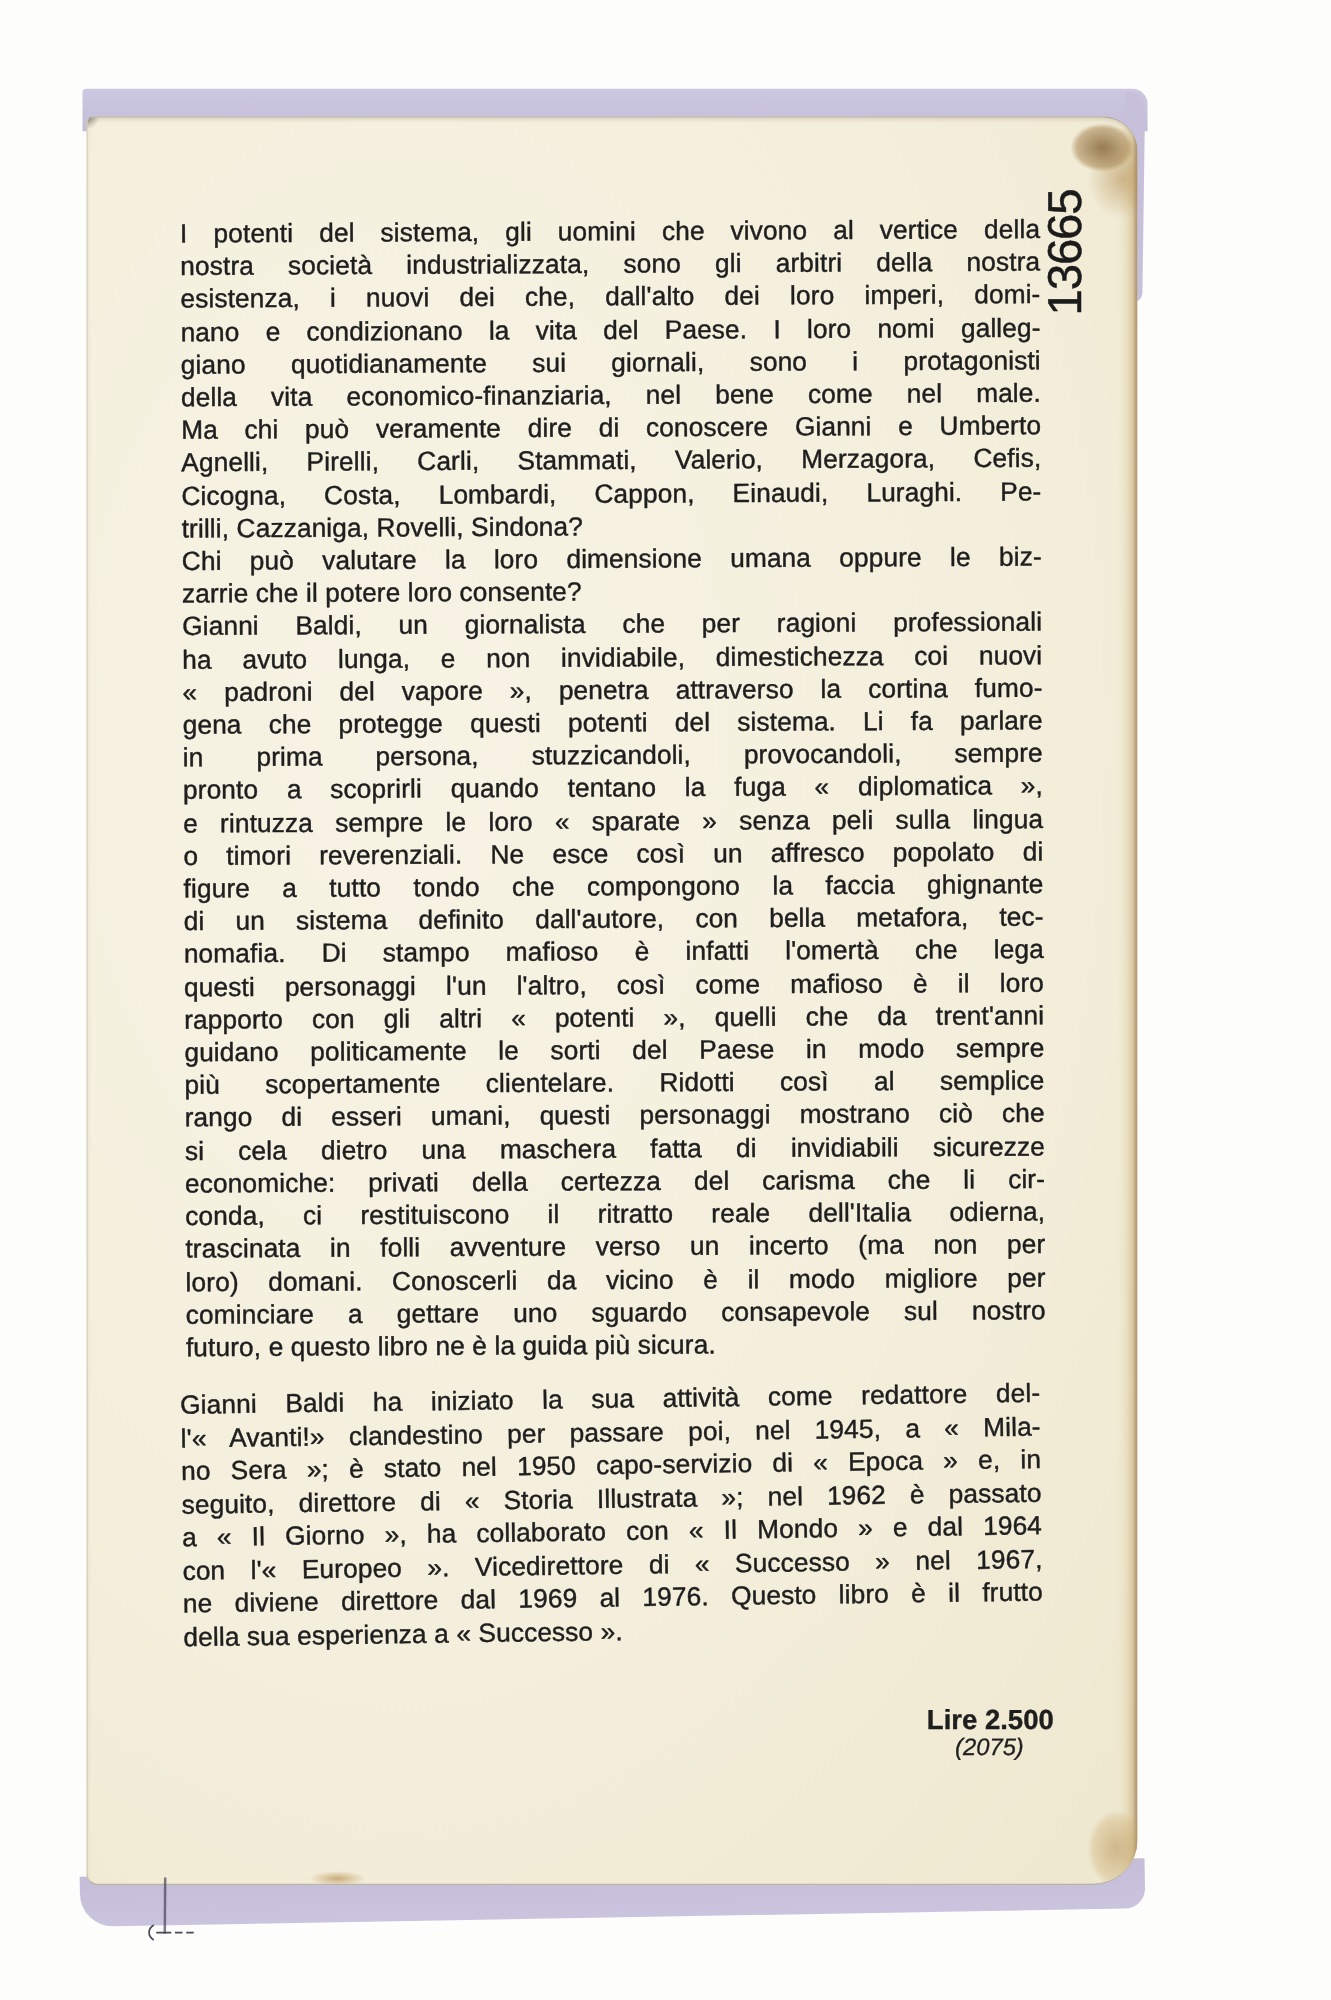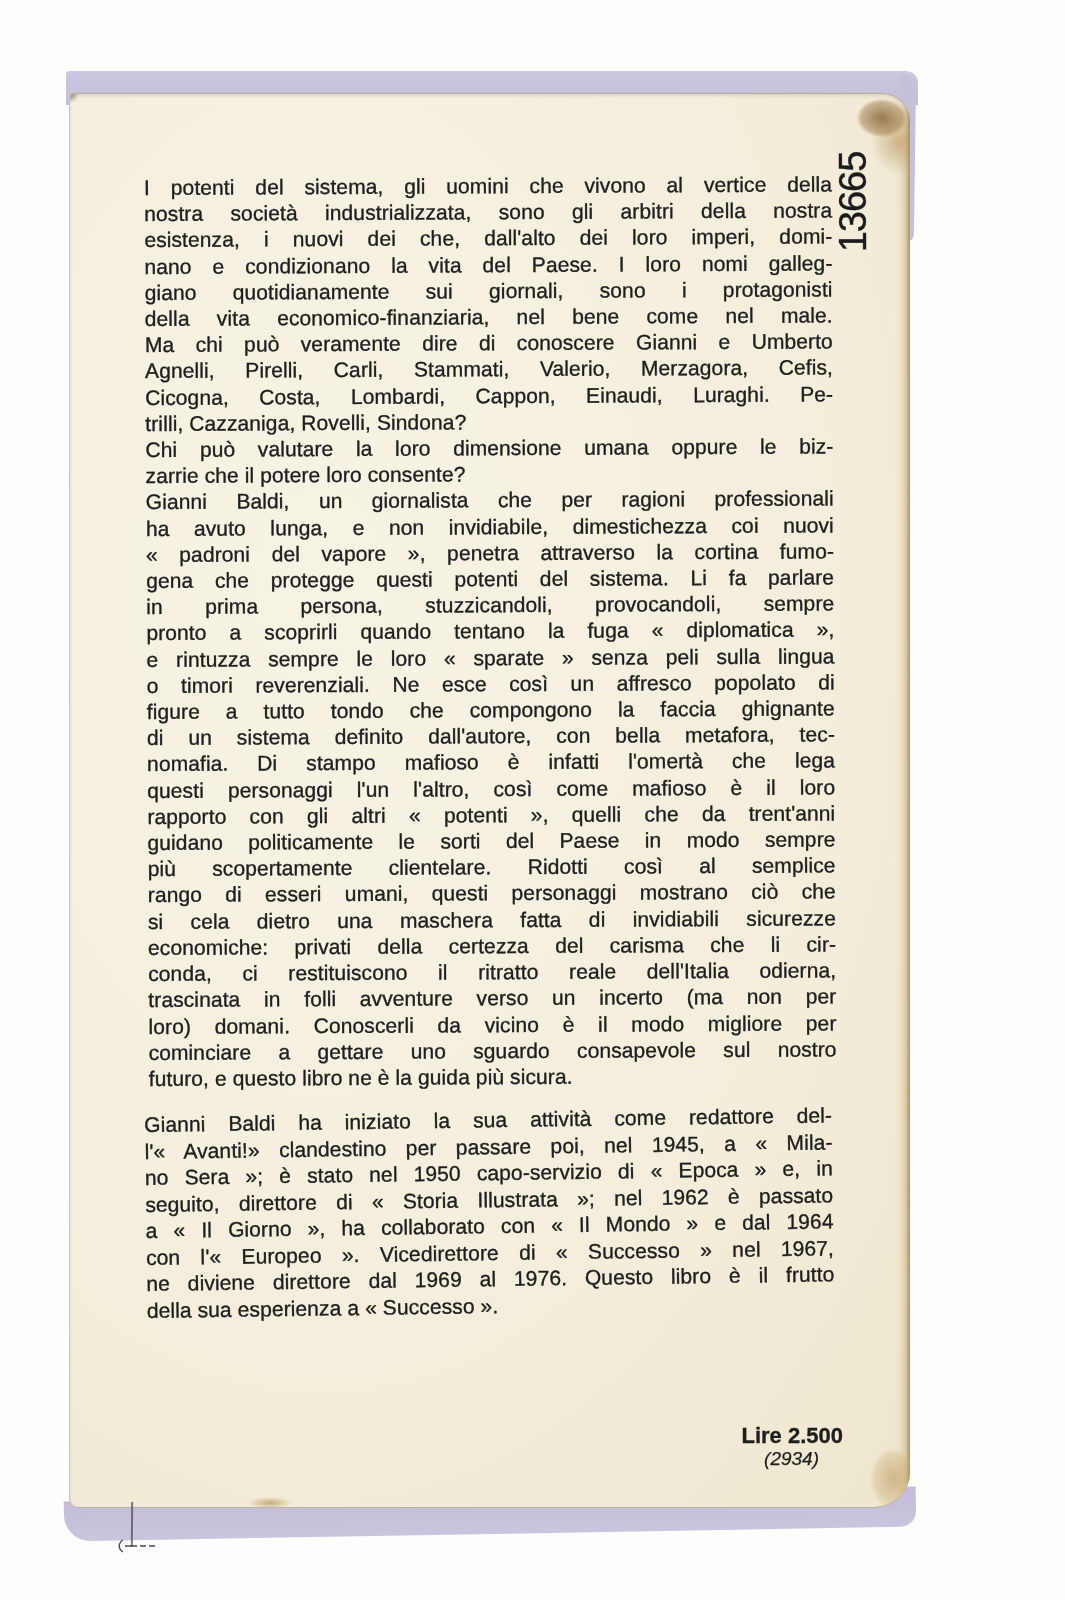--- a/index.html
+++ b/index.html
@@ -44,21 +44,21 @@
       transform:rotate(-0.8deg);transform-origin:0 0;}
   .tline{text-align:left;letter-spacing:.1px;-webkit-text-stroke:.35px currentColor;}
   .tline.just{text-align:justify;text-align-last:justify;}
 
   
   .stamp{position:absolute;left:728px;top:88px;width:110px;height:40px;line-height:40px;
       text-align:center;font-size:38px;letter-spacing:-1px;transform:rotate(-90deg);
       color:#1b1b1b;-webkit-text-stroke:.4px #1b1b1b;}
 
   
-  .price{position:absolute;left:568px;top:1330px;width:205px;}
+  .price{position:absolute;left:568px;top:1270px;width:205px;}
   .price-lire{font-weight:bold;font-size:22px;line-height:24px;text-align:right;
       -webkit-text-stroke:.3px currentColor;}
   .price-code{font-style:italic;font-size:19px;line-height:22px;text-align:right;
       padding-right:24px;-webkit-text-stroke:.25px currentColor;}
 
   
   .crease{position:absolute;left:131px;top:1502px;width:2px;height:45px;
       background:rgba(72,66,88,.7);transform:rotate(.4deg);}
   .pen-mark{position:absolute;left:114px;top:1538px;}
 </style>
@@ -123,21 +123,21 @@
         <div class="tline just">no Sera »; è stato nel 1950 capo-servizio di « Epoca » e, in</div>
         <div class="tline just">seguito, direttore di « Storia Illustrata »; nel 1962 è passato</div>
         <div class="tline just">a « Il Giorno », ha collaborato con « Il Mondo » e dal 1964</div>
         <div class="tline just">con l'« Europeo ». Vicedirettore di « Successo » nel 1967,</div>
         <div class="tline just">ne diviene direttore dal 1969 al 1976. Questo libro è il frutto</div>
         <div class="tline">della sua esperienza a « Successo ».</div>
       </div>
 
     <div class="price">
       <div class="price-lire">Lire 2.500</div>
-      <div class="price-code">(2934)</div>
+      <div class="price-code">(2075)</div>
     </div>
   </div>
 
   <div class="crease"></div>
   <svg class="pen-mark" width="60" height="18" viewBox="0 0 60 18">
     <path d="M9 2 c-5 3 -5 9 0 12" fill="none" stroke="#4a4a55" stroke-width="1.4"></path>
     <path d="M11 8 h30" fill="none" stroke="#4a4a55" stroke-width="1.4" stroke-dasharray="12 3 6 3"></path>
   </svg>
 
 </div>

